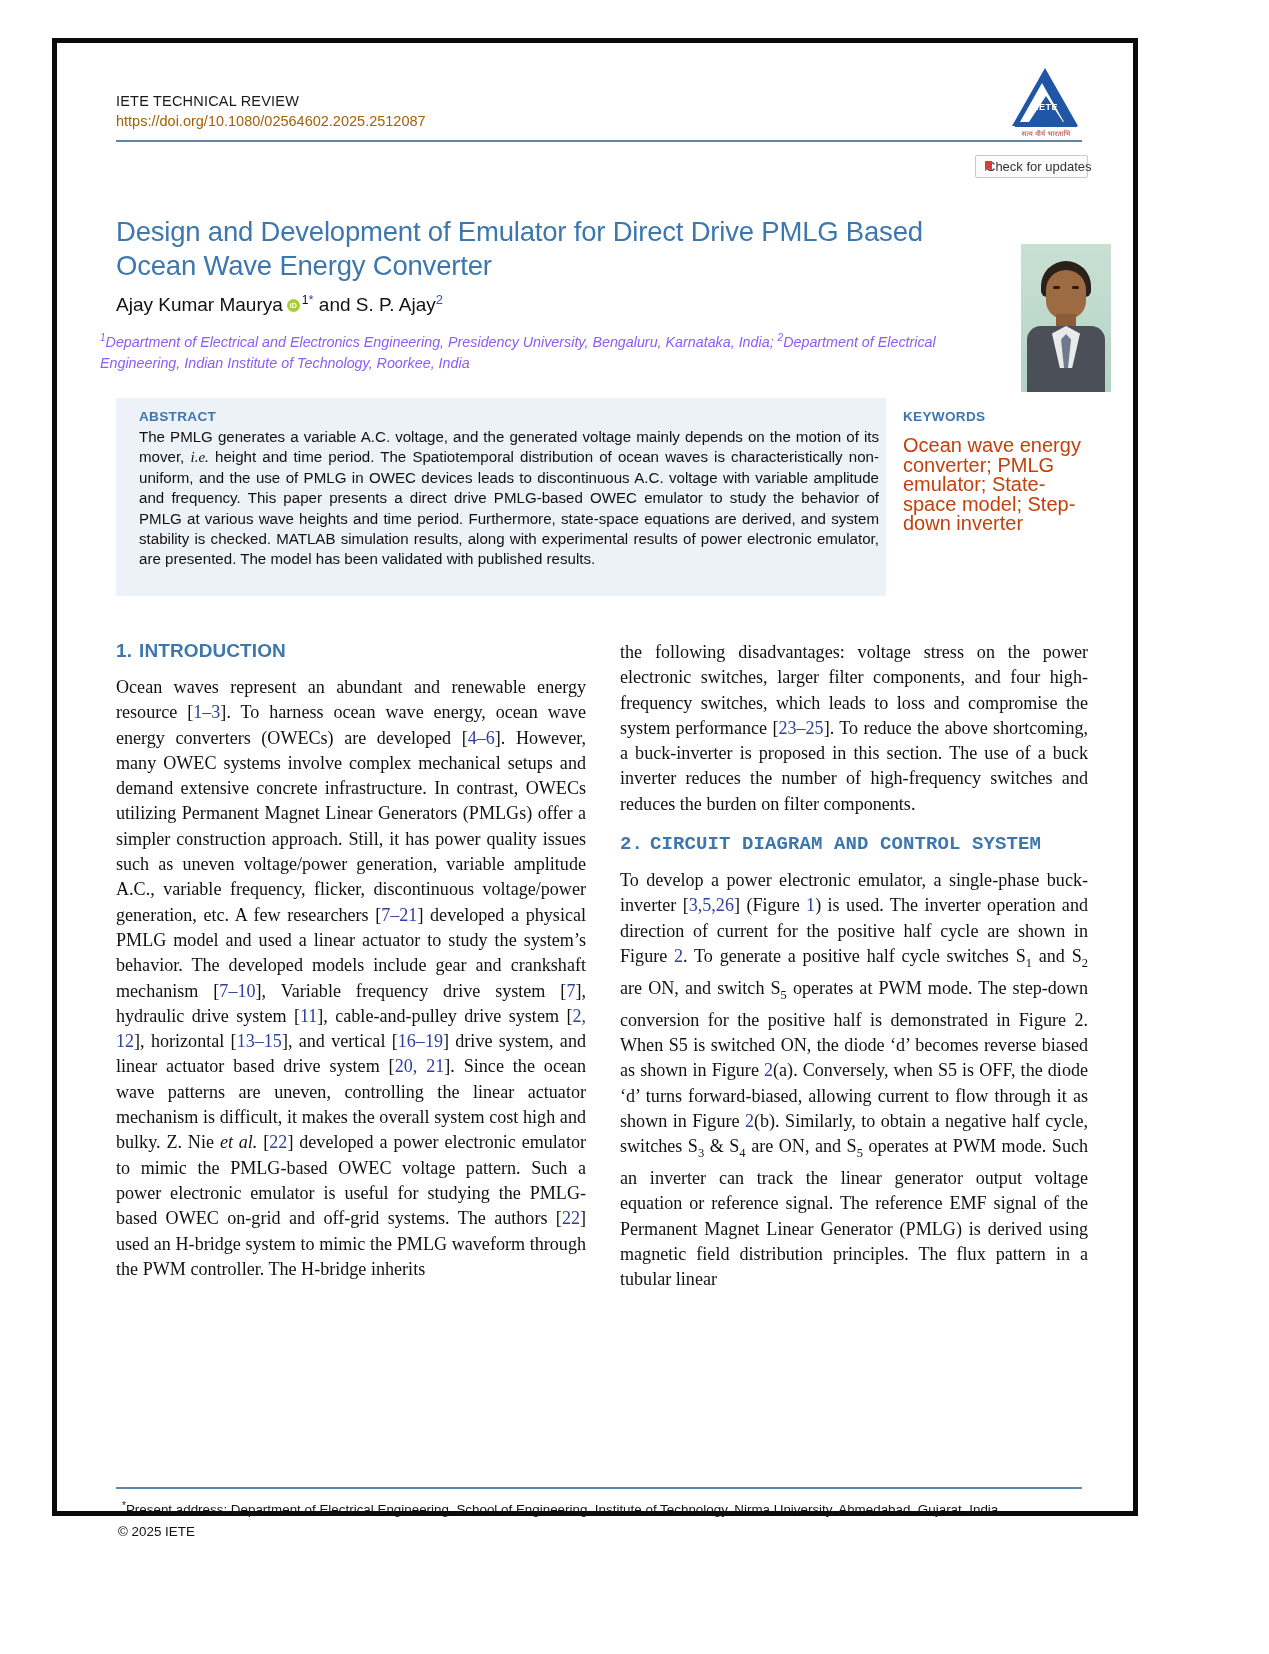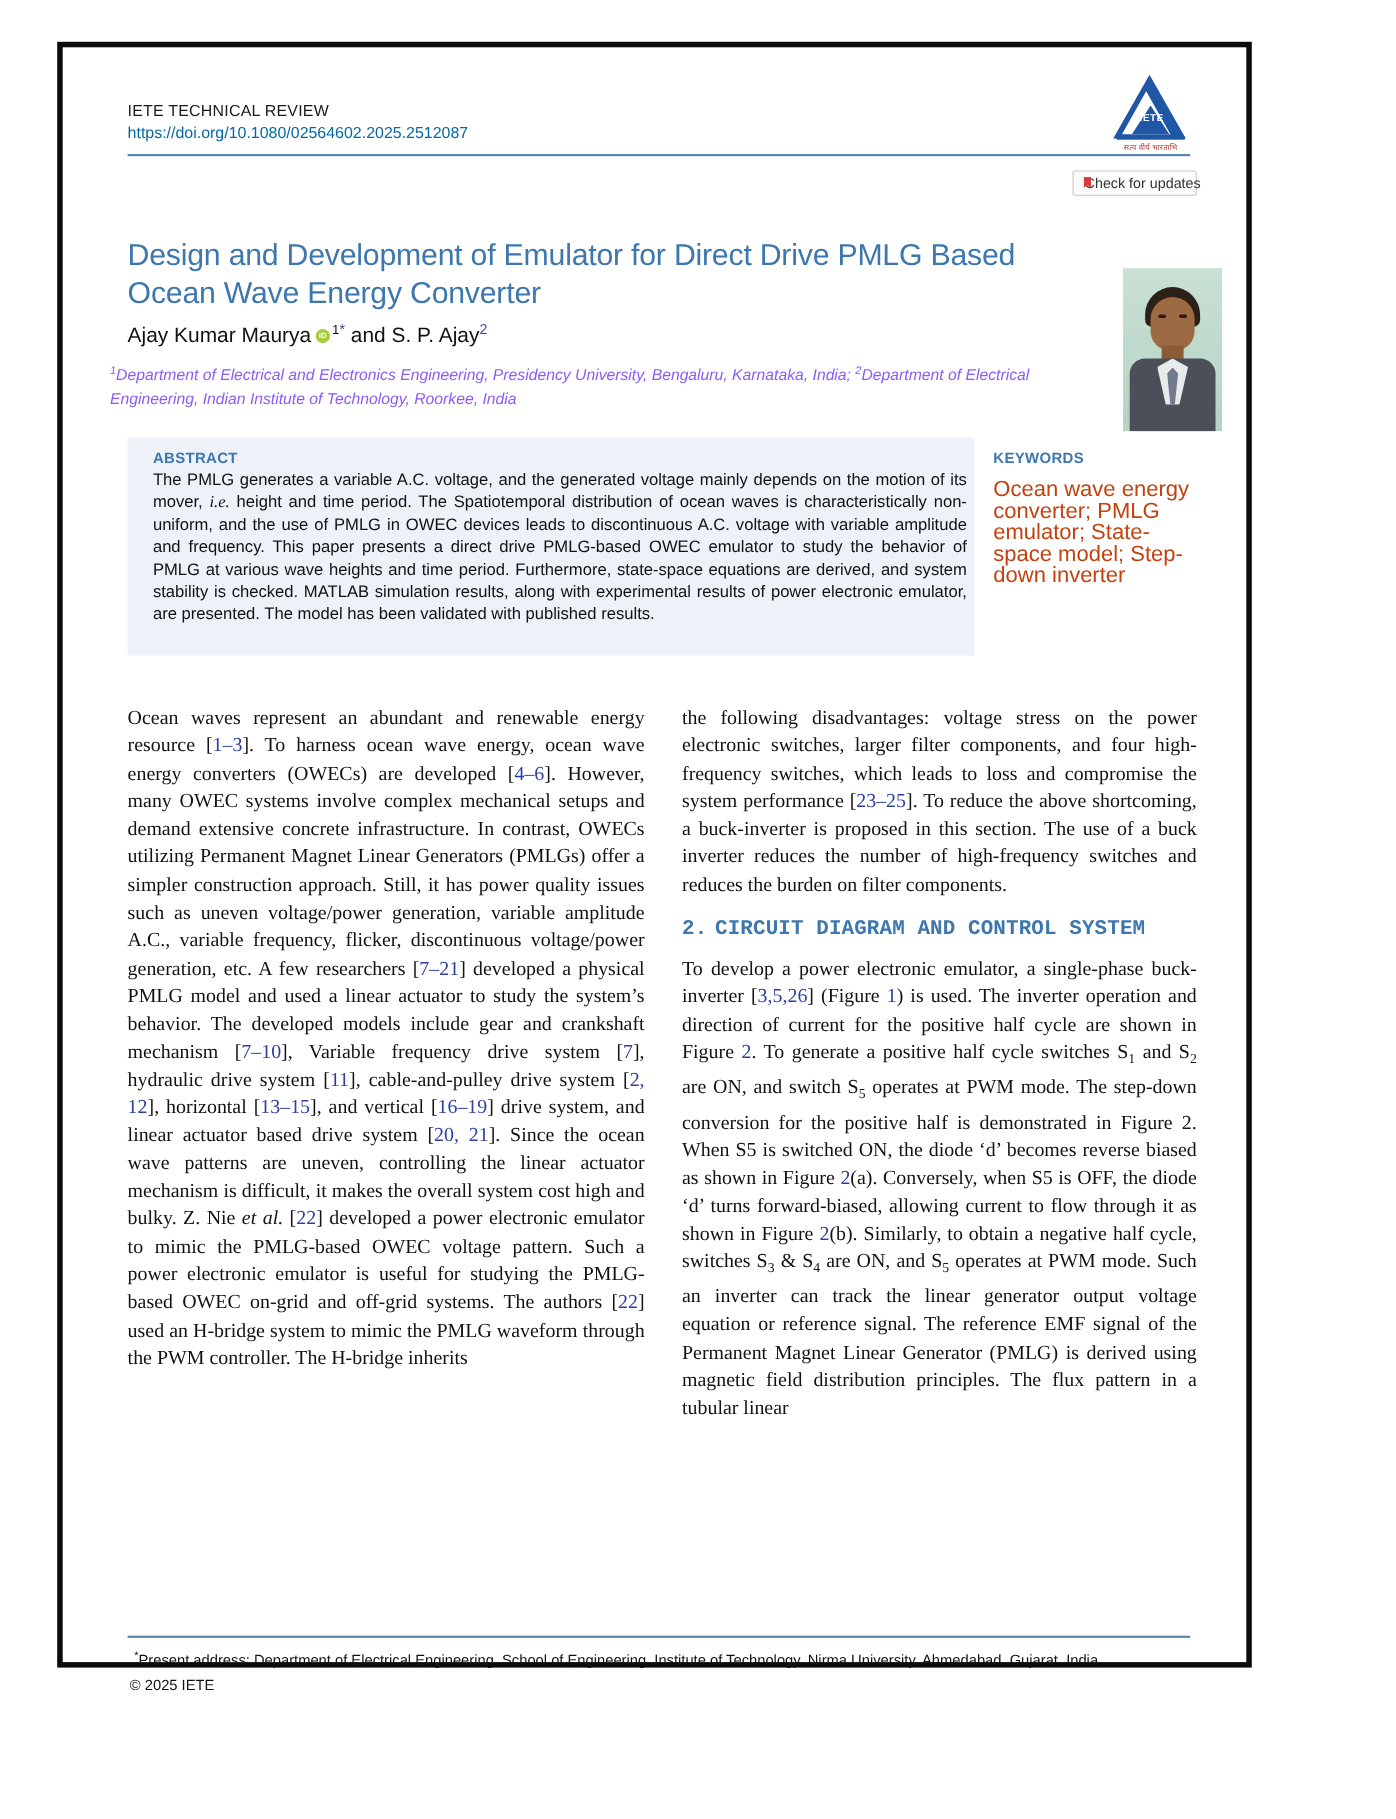--- a/index.html
+++ b/index.html
@@ -8,21 +8,21 @@
 
   
   #page-frame{position:absolute;left:52px;top:38px;width:1086px;height:1478px;
               border:5px solid #0b0b0b;background:#ffffff;box-sizing:border-box;}
 
   #sheet{position:absolute;left:0;top:0;width:1269px;height:1654px;}
 
   
   #journal-head{position:absolute;left:116px;top:92px;width:600px;}
   .jh-title{font-size:14.5px;letter-spacing:.2px;color:#1a1a1a;line-height:19px;}
-  .jh-doi{font-size:14.5px;color:#0369a1;line-height:20px;}
+  .jh-doi{font-size:14.5px;color:#a16207;line-height:20px;}
 
   #head-rule{position:absolute;left:116px;top:140px;width:966px;height:2px;background:#5b87ad;}
 
   
   #iete-logo{position:absolute;left:1009px;top:66px;width:74px;height:78px;}
   .logo-tri{position:absolute;left:3px;top:2px;width:0;height:0;
             border-left:33px solid transparent;border-right:33px solid transparent;
             border-bottom:58px solid #1f56a5;}
   .logo-tri-in{position:absolute;left:11px;top:17px;width:0;height:0;
             border-left:22px solid transparent;border-right:22px solid transparent;
@@ -160,20 +160,23 @@
     <div class="abs-label">ABSTRACT</div>
     <div class="abs-text"><span>The PMLG generates a variable A.C. voltage, and the generated voltage mainly depends on the motion of its mover, </span><i>i.e.</i><span> height and time period. The Spatiotemporal distribution of ocean waves is characteristically non-uniform, and the use of PMLG in OWEC devices leads to discontinuous A.C. voltage with variable amplitude and frequency. This paper presents a direct drive PMLG-based OWEC emulator to study the behavior of PMLG at various wave heights and time period. Furthermore, state-space equations are derived, and system stability is checked. MATLAB simulation results, along with experimental results of power electronic emulator, are presented. The model has been validated with published results.</span></div>
   </div>
 
   <div id="kw">
     <div class="kw-label">KEYWORDS</div>
     <div class="kw-text">Ocean wave energy converter; PMLG emulator; State-space model; Step-down inverter</div>
   </div>
 
   <div id="col-left">
+    <div class="sec-head">
+      <span class="num">1.</span><span>INTRODUCTION</span>
+    </div>
     <p class="body-p"><span>Ocean waves represent an abundant and renewable energy resource [</span><span class="cite">1–3</span><span>]. To harness ocean wave energy, ocean wave energy converters (OWECs) are developed [</span><span class="cite">4–6</span><span>]. However, many OWEC systems involve complex mechanical setups and demand extensive concrete infrastructure. In contrast, OWECs utilizing Permanent Magnet Linear Generators (PMLGs) offer a simpler construction approach. Still, it has power quality issues such as uneven voltage/power generation, variable amplitude A.C., variable frequency, flicker, discontinuous voltage/power generation, etc. A few researchers [</span><span class="cite">7–21</span><span>] developed a physical PMLG model and used a linear actuator to study the system’s behavior. The developed models include gear and crankshaft mechanism [</span><span class="cite">7–10</span><span>], Variable frequency drive system [</span><span class="cite">7</span><span>], hydraulic drive system [</span><span class="cite">11</span><span>], cable-and-pulley drive system [</span><span class="cite">2, 12</span><span>], horizontal [</span><span class="cite">13–15</span><span>], and vertical [</span><span class="cite">16–19</span><span>] drive system, and linear actuator based drive system [</span><span class="cite">20, 21</span><span>]. Since the ocean wave patterns are uneven, controlling the linear actuator mechanism is difficult, it makes the overall system cost high and bulky. Z. Nie </span><i>et al.</i><span> [</span><span class="cite">22</span><span>] developed a power electronic emulator to mimic the PMLG-based OWEC voltage pattern. Such a power electronic emulator is useful for studying the PMLG-based OWEC on-grid and off-grid systems. The authors [</span><span class="cite">22</span><span>] used an H-bridge system to mimic the PMLG waveform through the PWM controller. The H-bridge inherits</span></p>
   </div>
 
   <div id="col-right">
     <p class="body-p"><span>the following disadvantages: voltage stress on the power electronic switches, larger filter components, and four high-frequency switches, which leads to loss and compromise the system performance [</span><span class="cite">23–25</span><span>]. To reduce the above shortcoming, a buck-inverter is proposed in this section. The use of a buck inverter reduces the number of high-frequency switches and reduces the burden on filter components.</span></p>
     <div class="sec-head">
       <span class="num">2.</span><span>CIRCUIT DIAGRAM AND CONTROL SYSTEM</span>
     </div>
     <p class="body-p"><span>To develop a power electronic emulator, a single-phase buck-inverter [</span><span class="cite">3,5,26</span><span>] (Figure </span><span class="cite">1</span><span>) is used. The inverter operation and direction of current for the positive half cycle are shown in Figure </span><span class="cite">2</span><span>. To generate a positive half cycle switches S</span><span class="sb">1</span><span> and S</span><span class="sb">2</span><span> are ON, and switch S</span><span class="sb">5</span><span> operates at PWM mode. The step-down conversion for the positive half is demonstrated in Figure 2. When S5 is switched ON, the diode ‘d’ becomes reverse biased as shown in Figure </span><span class="cite">2</span><span>(a). Conversely, when S5 is OFF, the diode ‘d’ turns forward-biased, allowing current to flow through it as shown in Figure </span><span class="cite">2</span><span>(b). Similarly, to obtain a negative half cycle, switches S</span><span class="sb">3</span><span> &amp; S</span><span class="sb">4</span><span> are ON, and S</span><span class="sb">5</span><span> operates at PWM mode. Such an inverter can track the linear generator output voltage equation or reference signal. The reference EMF signal of the Permanent Magnet Linear Generator (PMLG) is derived using magnetic field distribution principles. The flux pattern in a tubular linear</span></p>
   </div>

